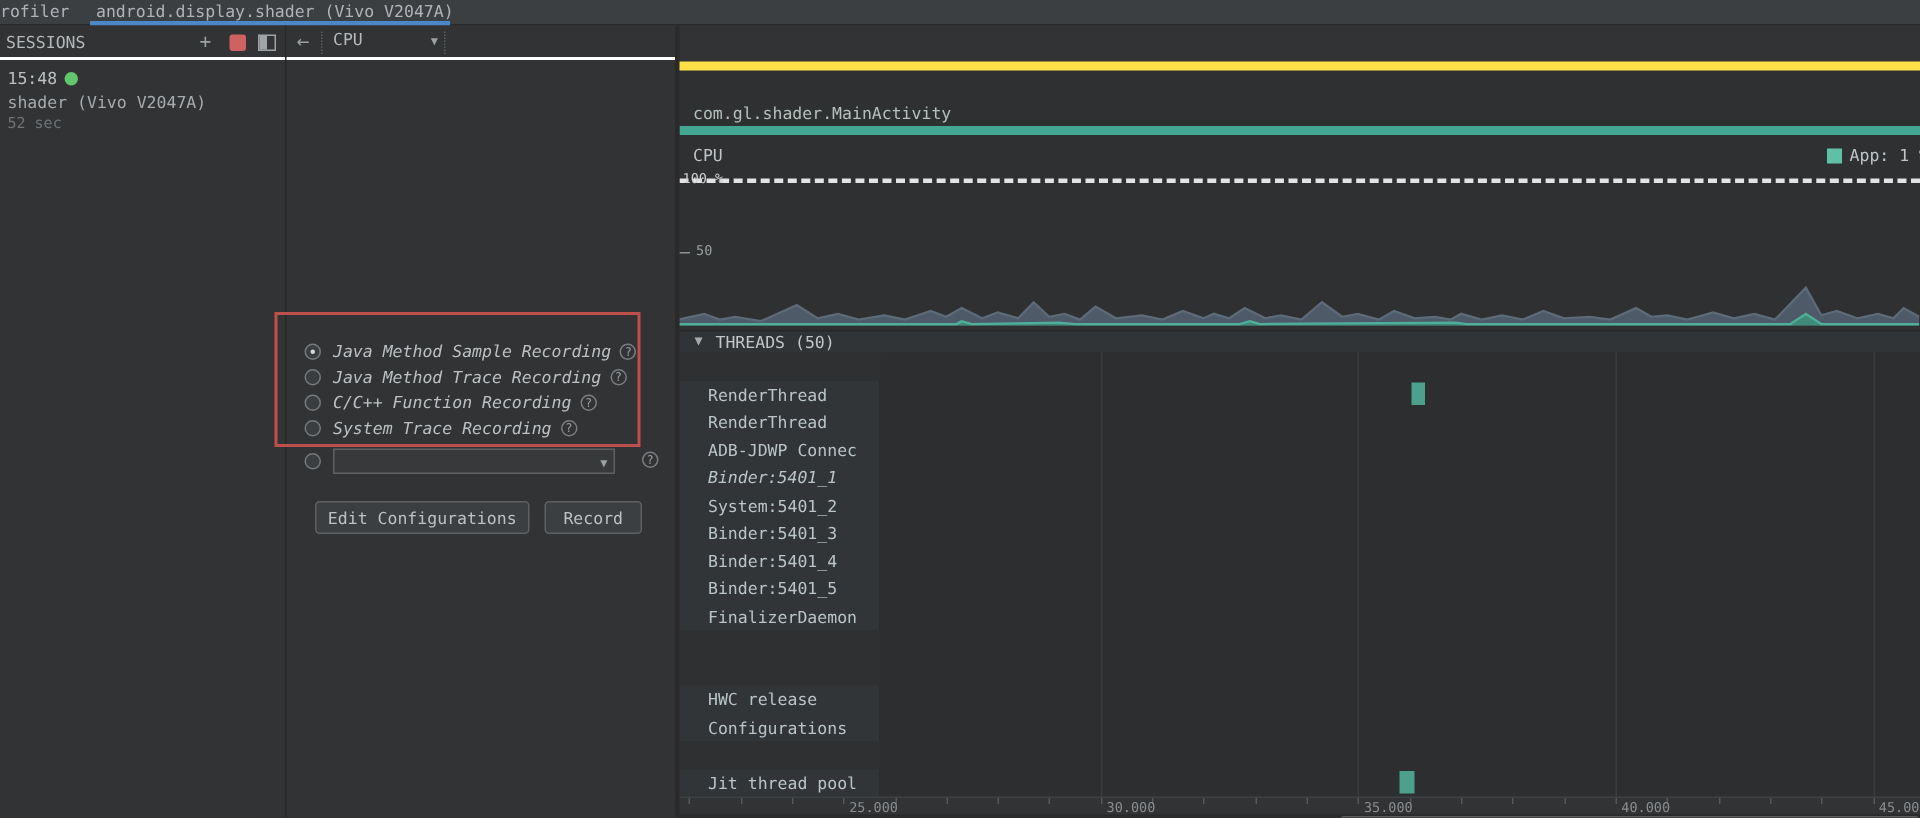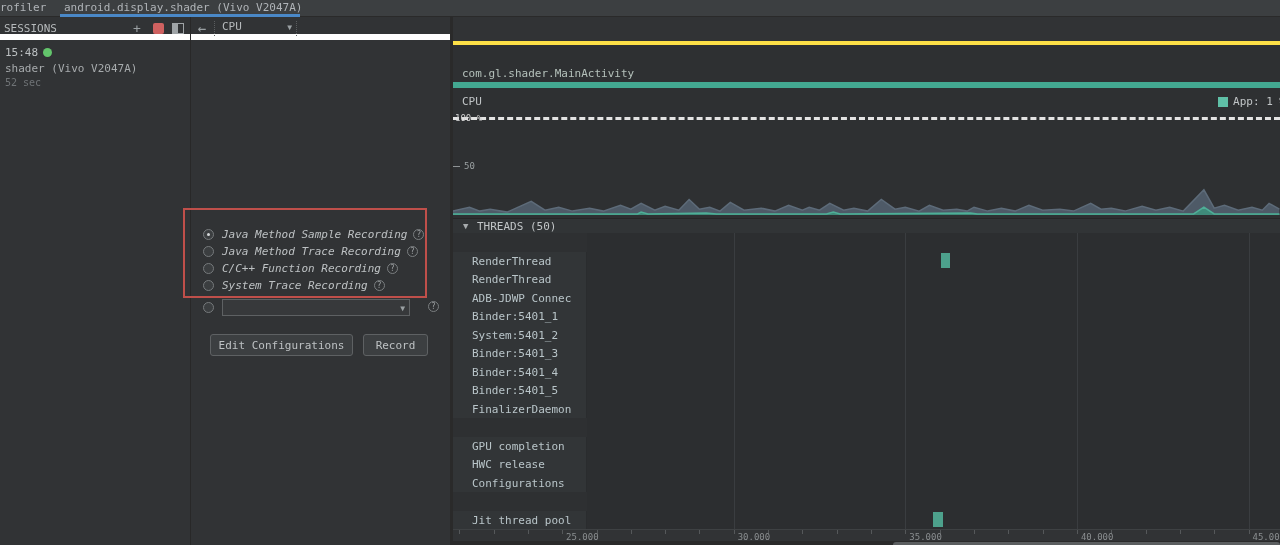--- a/index.html
+++ b/index.html
@@ -10,21 +10,21 @@
   #topbar { position:absolute; left:0; top:0; width:1280px; height:17px;
     background:#3c3f41; border-bottom:1px solid #2a2a2a; }
   .top-tab { position:absolute; top:1px; height:13px; font-size:11px; color:#b0b4b8;
     white-space:nowrap; overflow:hidden; }
   #tab-profiler { left:0; width:54px; }
   #tab-session { left:64px; width:240px; }
   #tab-underline { position:absolute; left:60px; top:14px; width:240px; height:3px; }
 
   
   #toolbar { position:absolute; left:0; top:17px; width:450px; height:23px;
-    background:#313335; border-bottom:6px solid #ffffff; }
+    background:#313335; border-bottom:2px solid #ffffff; }
   #sessions-title { position:absolute; left:4px; top:5px; font-size:11px; color:#b6babc; }
   .tbtn { position:absolute; top:3px; width:16px; height:16px; display:flex;
     align-items:center; justify-content:center; color:#9aa0a3; font-size:13px; }
   #btn-add { left:129px; }
   #btn-stop { left:150px; }
   .stop-square { width:11px; height:11px; background:#cf6160; border-radius:2px; }
   #btn-panel { left:170px; }
   .panel-glyph { width:12px; height:11px; border:1px solid #9fa4a7; position:relative; }
   .panel-glyph::after { content:""; position:absolute; left:0; top:0; width:5px; height:9px;
     background:#9fa4a7; }
@@ -61,21 +61,21 @@
   #config-radio { position:absolute; left:203px; top:302px; }
   #config-help { position:absolute; left:422px; top:301px; }
   .btn { position:absolute; top:334px; height:22px; background:#3c3f41;
     border:1px solid #5e6163; border-radius:3px; color:#bdc1c3; font-size:11px;
     display:flex; align-items:center; justify-content:center; }
   #btn-edit { left:210px; width:143px; }
   #btn-record { left:363px; width:65px; }
 
   
   #right-panel { position:absolute; left:453px; top:41px; width:827px; height:504px;
-    background:#2e3032; border-top:4px solid #fde047; overflow:hidden; }
+    background:#2e3032; border-top:6px solid #fde047; overflow:hidden; }
   #process-label { position:absolute; left:9px; top:22px; font-size:11px; color:#b4c0ba; }
   #event-bar { position:absolute; left:0; top:37px; width:827px; height:6px; }
   #cpu-chart-label { position:absolute; left:9px; top:50px; font-size:11px; color:#c0c4c6; }
   #legend { position:absolute; right:-6px; top:50px; display:flex; align-items:center; }
   #legend-swatch { width:10px; height:10px; margin-right:5px; }
   #legend-label { font-size:11px; color:#c0c4c6; white-space:nowrap; }
   #dash-100 { position:absolute; left:0; top:72px; width:827px; height:0;
     border-top:3px dashed #e3e3e3; }
   #label-100 { position:absolute; left:2px; top:68px; font-size:9px; color:#d0d0d0; }
   #tick-50 { position:absolute; left:0; top:121px; width:7px; height:1px; background:#8e9294; }
@@ -212,40 +212,37 @@
       <div class="thread-row" style="top: 18.5px;">
         <div class="thread-name">RenderThread</div>
         <div class="tbar" style="left: 488.4px; width: 8.6px; background: rgb(77, 161, 140);"></div>
       </div>
       <div class="thread-row" style="top: 37px;">
         <div class="thread-name">RenderThread</div>
       </div>
       <div class="thread-row" style="top: 55.5px;">
         <div class="thread-name">ADB-JDWP Connec</div>
       </div>
-      <div class="thread-row" style="top: 74px;">
+      <div class="thread-row" style="top: 74px; font-style: italic;">
         <div class="thread-name">Binder:5401_1</div>
       </div>
       <div class="thread-row" style="top: 92.5px;">
         <div class="thread-name">System:5401_2</div>
       </div>
       <div class="thread-row" style="top: 111px;">
         <div class="thread-name">Binder:5401_3</div>
       </div>
       <div class="thread-row" style="top: 129.5px;">
         <div class="thread-name">Binder:5401_4</div>
       </div>
       <div class="thread-row" style="top: 148px;">
         <div class="thread-name">Binder:5401_5</div>
       </div>
       <div class="thread-row" style="top: 166.5px;">
         <div class="thread-name">FinalizerDaemon</div>
-      </div>
-      <div class="thread-row" style="top: 203.5px;">
-        <div class="thread-name">GPU completion</div>
       </div>
       <div class="thread-row" style="top: 222px;">
         <div class="thread-name">HWC release</div>
       </div>
       <div class="thread-row" style="top: 240.5px;">
         <div class="thread-name">Configurations</div>
       </div>
       <div class="thread-row" style="top: 277.5px;">
         <div class="thread-name">Jit thread pool</div>
         <div class="tbar" style="left: 479.8px; width: 10.3px; background: rgb(77, 161, 140);"></div>

